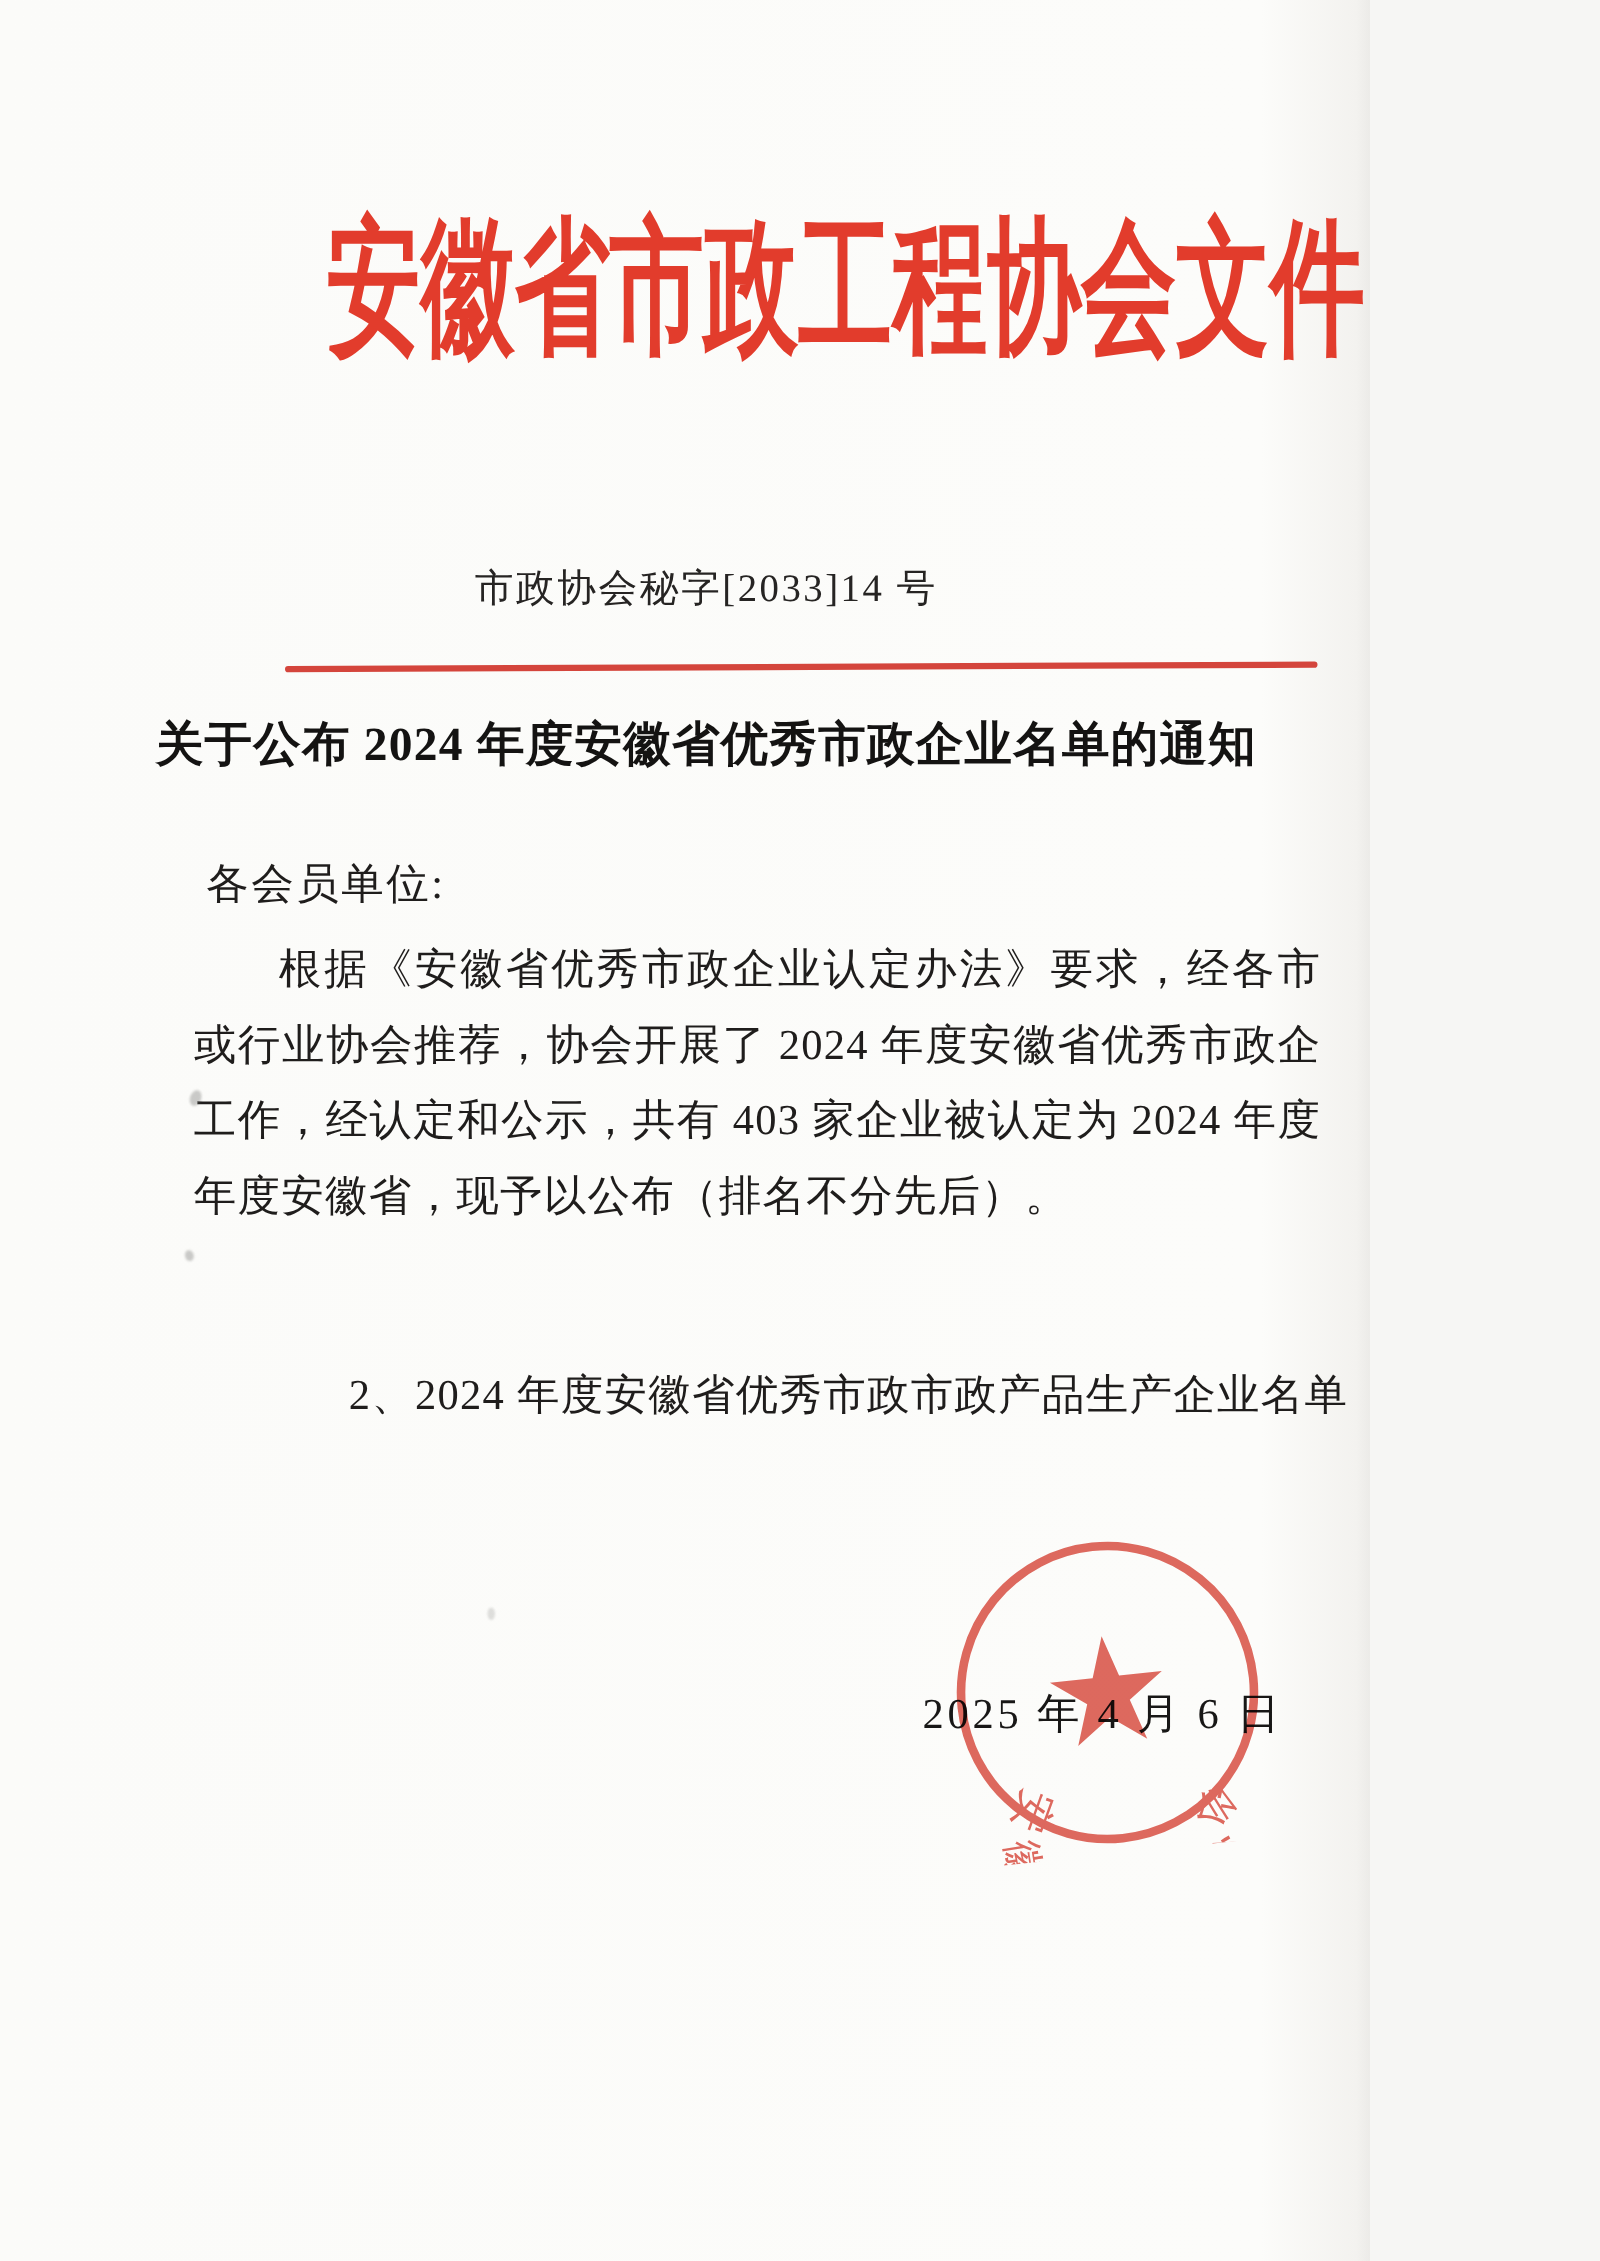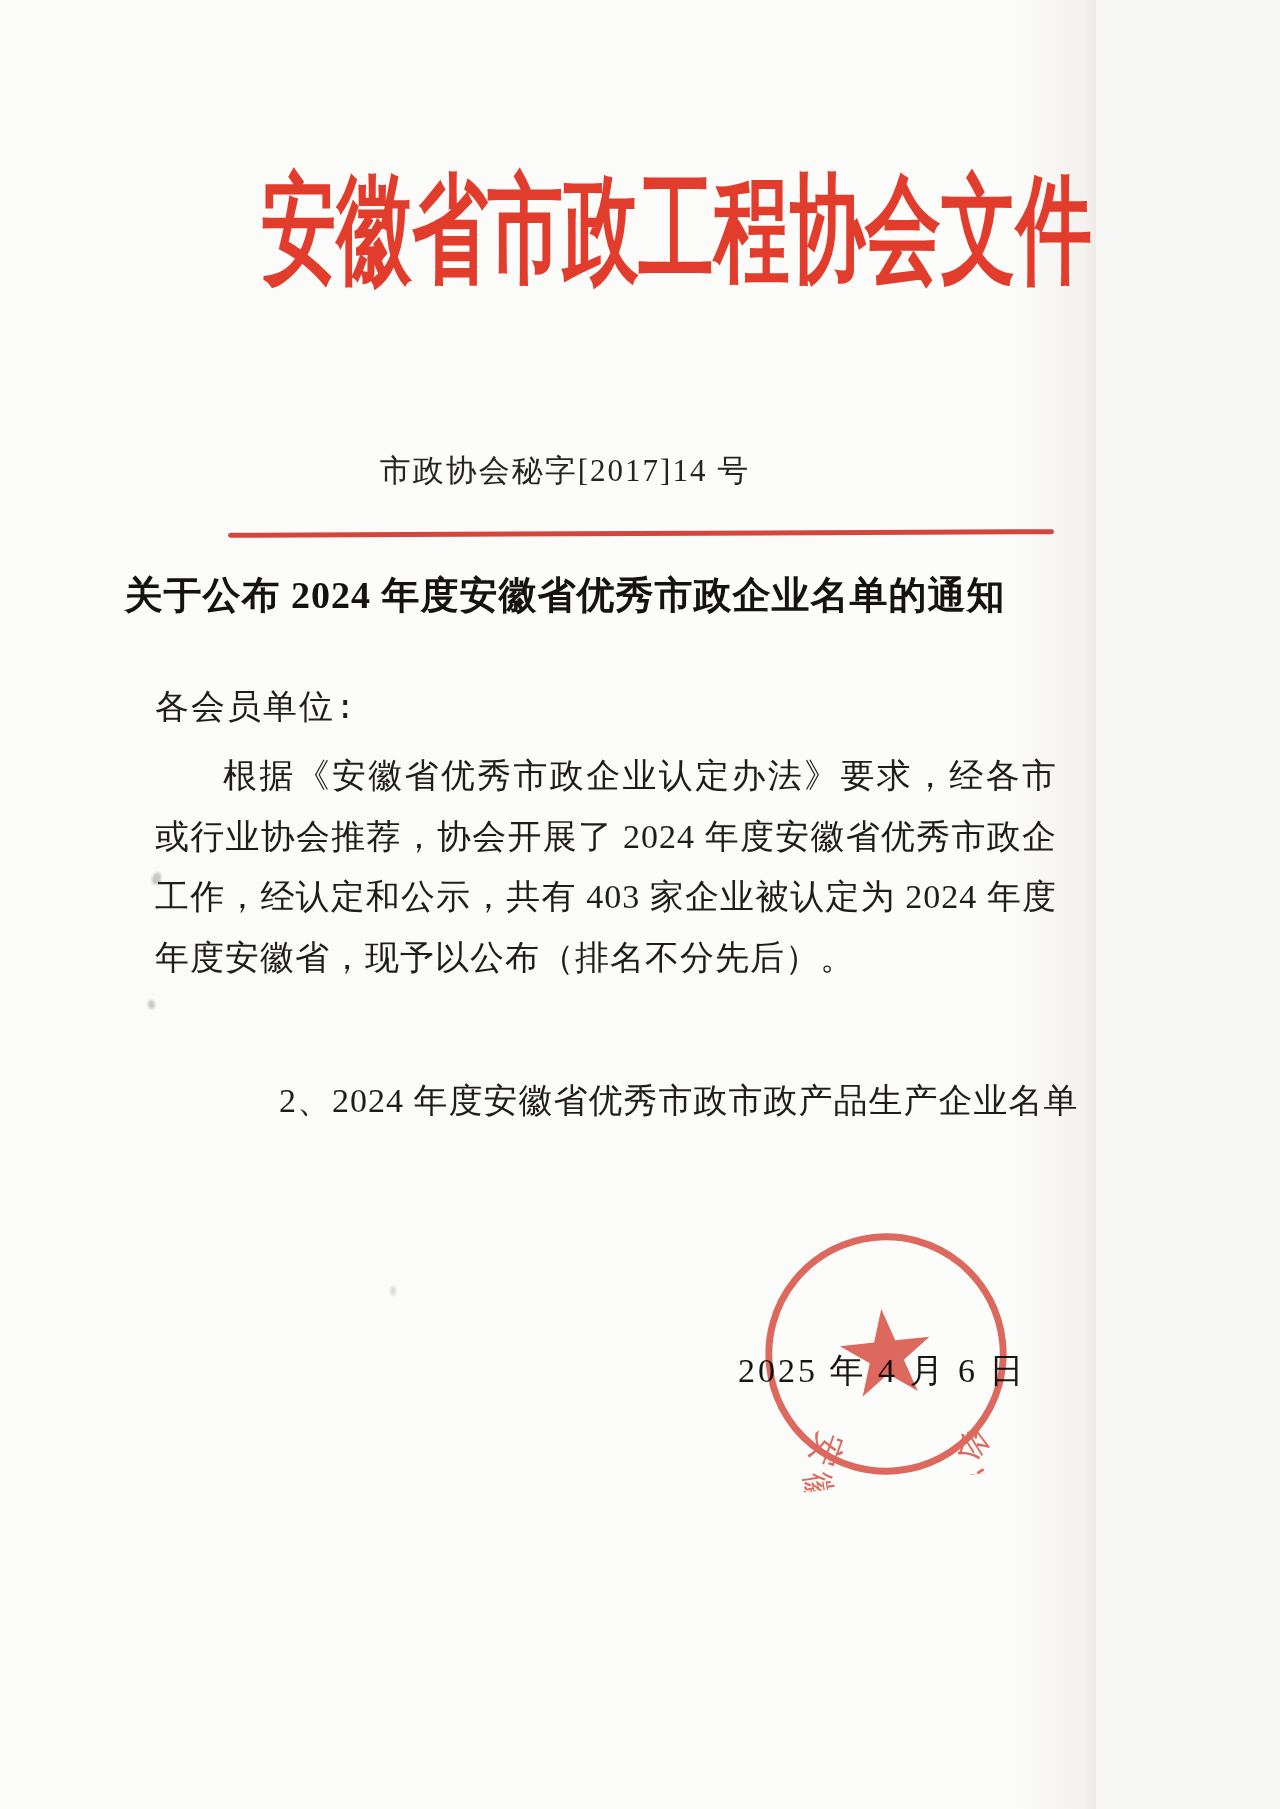--- a/index.html
+++ b/index.html
@@ -55,24 +55,23 @@
     top:570px;left:65px;width:1000px;
     text-align:center;
     font-size:38px;
     font-weight:bold;
     letter-spacing:1px;
     color:#141312;
     white-space:nowrap;
   }
   .salutation{
     position:absolute;
-    top:684px;left:155px;
+    top:684px;left:165px;
     font-size:34px;
     letter-spacing:2px;
-    font-family:Liberation Mono, monospace;
   }
   .body-paragraph{
     position:absolute;
     top:746px;left:155px;width:902px;
     font-size:34px;
     letter-spacing:1px;
   }
   .body-line{
     height:60.5px;
     line-height:60.5px;
@@ -94,20 +93,21 @@
   }
   .att-line1{
     padding-left:50px;
     height:62px;line-height:42px;
     white-space:nowrap;
   }
   .att-line2{
     padding-left:124px;
     height:62px;line-height:42px;
     white-space:nowrap;
+    margin-top:16px;
   }
   .date-line{
     position:absolute;
     top:1348px;left:738px;
     font-size:34px;
     letter-spacing:3px;
     color:#181716;
     z-index:1;
     white-space:nowrap;
   }
@@ -131,21 +131,21 @@
   .artifact.a2{top:1000px;left:148px;width:7px;height:9px;transform:rotate(-15deg);}
   .artifact.a3{top:1286px;left:390px;width:6px;height:10px;opacity:.6;}
 </style>
 </head>
 <body>
 
 <div class="page">
 
   <div class="org-title">安徽省市政工程协会文件</div>
 
-  <div class="doc-number">市政协会秘字[2017]14 号</div>
+  <div class="doc-number">市政协会秘字[2033]14 号</div>
 
   <div class="red-divider"></div>
 
   <div class="notice-title">关于公布 2024 年度安徽省优秀市政企业名单的通知</div>
 
   <div class="salutation">各会员单位:</div>
 
   <div class="body-paragraph">
     <div class="body-line justify indent">根据《安徽省优秀市政企业认定办法》要求，经各市主管部门</div>
     <div class="body-line justify">或行业协会推荐，协会开展了 2024 年度安徽省优秀市政企业认定</div>

